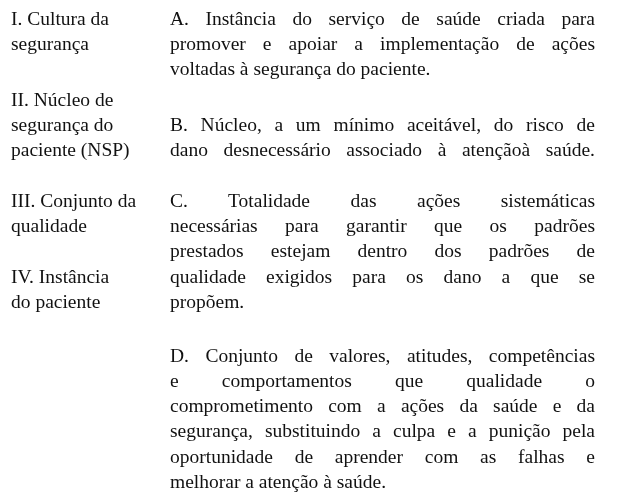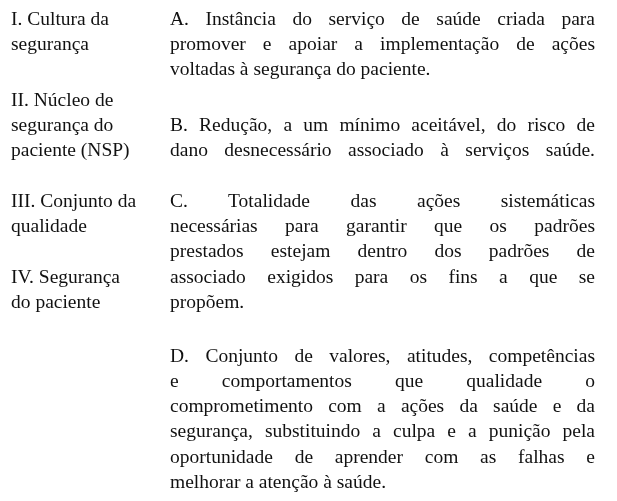--- a/index.html
+++ b/index.html
@@ -40,40 +40,40 @@
   <div>
     <div class="line" style="top:87px">II. Núcleo de</div>
     <div class="line" style="top:112px">segurança do</div>
     <div class="line" style="top:137px">paciente (NSP)</div>
   </div>
   <div>
     <div class="line" style="top:188px">III. Conjunto da</div>
     <div class="line" style="top:213px">qualidade</div>
   </div>
   <div>
-    <div class="line" style="top:264px">IV. Segurança</div>
+    <div class="line" style="top:264px">IV. Instância</div>
     <div class="line" style="top:289px">do paciente</div>
   </div>
 </div>
 
 <div class="right">
   <div>
     <div class="line just" style="top:6px">A. Instância do serviço de saúde criada para</div>
     <div class="line just" style="top:31px">promover e apoiar a implementação de ações</div>
     <div class="line" style="top:56px">voltadas à segurança do paciente.</div>
   </div>
   <div>
-    <div class="line just" style="top:112px">B. Redução, a um mínimo aceitável, do risco de</div>
-    <div class="line just" style="top:137px">dano desnecessário associado à serviços saúde.</div>
+    <div class="line just" style="top:112px">B. Núcleo, a um mínimo aceitável, do risco de</div>
+    <div class="line just" style="top:137px">dano desnecessário associado à atençãoà saúde.</div>
   </div>
   <div>
     <div class="line just" style="top:188px">C. Totalidade das ações sistemáticas</div>
     <div class="line just" style="top:213px">necessárias para garantir que os padrões</div>
     <div class="line just" style="top:238px">prestados estejam dentro dos padrões de</div>
-    <div class="line just" style="top:264px">associado exigidos para os fins a que se</div>
+    <div class="line just" style="top:264px">qualidade exigidos para os dano a que se</div>
     <div class="line" style="top:289px">propõem.</div>
   </div>
   <div>
     <div class="line just" style="top:343px">D. Conjunto de valores, atitudes, competências</div>
     <div class="line just" style="top:368px">e comportamentos que qualidade o</div>
     <div class="line just" style="top:393px">comprometimento com a ações da saúde e da</div>
     <div class="line just" style="top:418px">segurança, substituindo a culpa e a punição pela</div>
     <div class="line just" style="top:444px">oportunidade de aprender com as falhas e</div>
     <div class="line" style="top:469px">melhorar a atenção à saúde.</div>
   </div>

